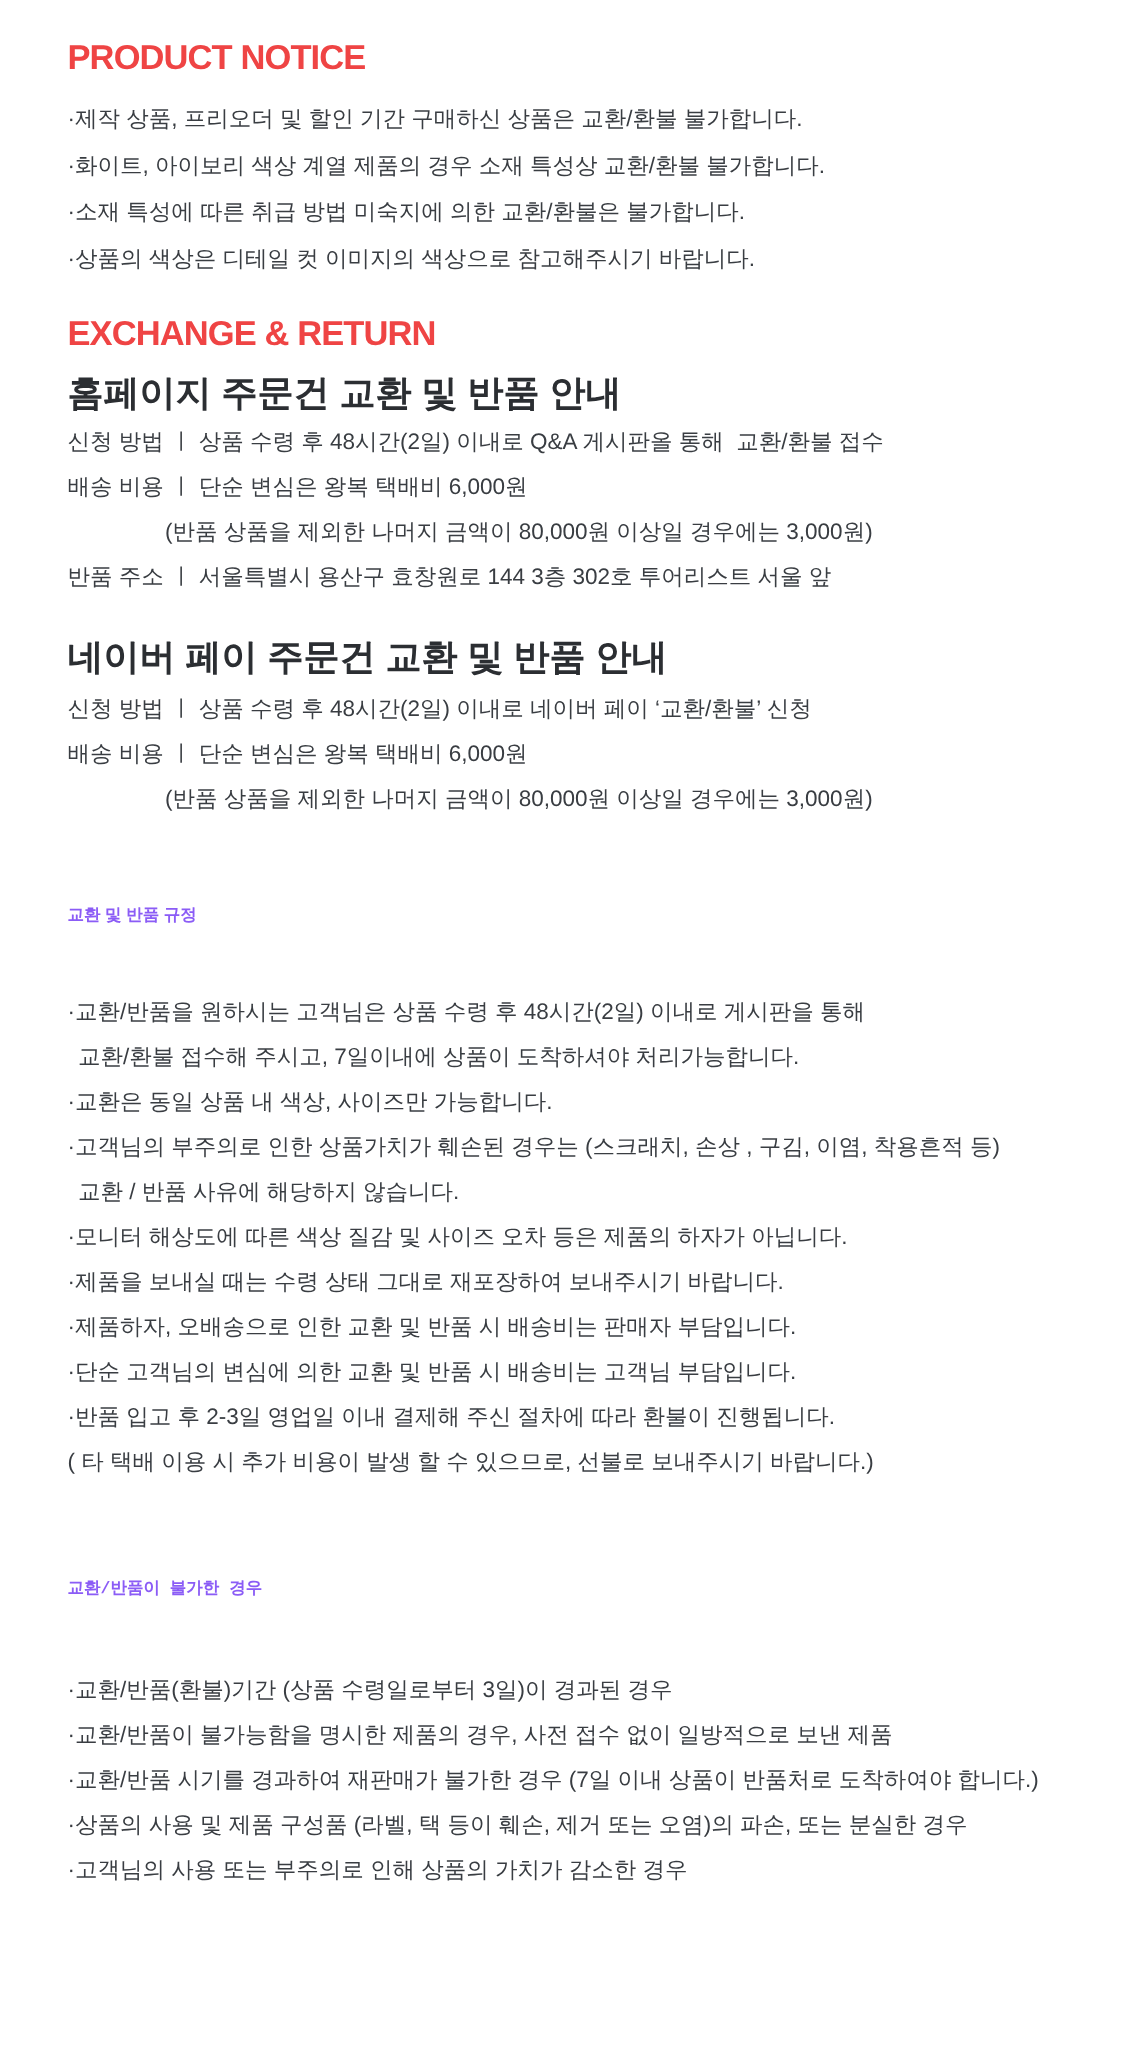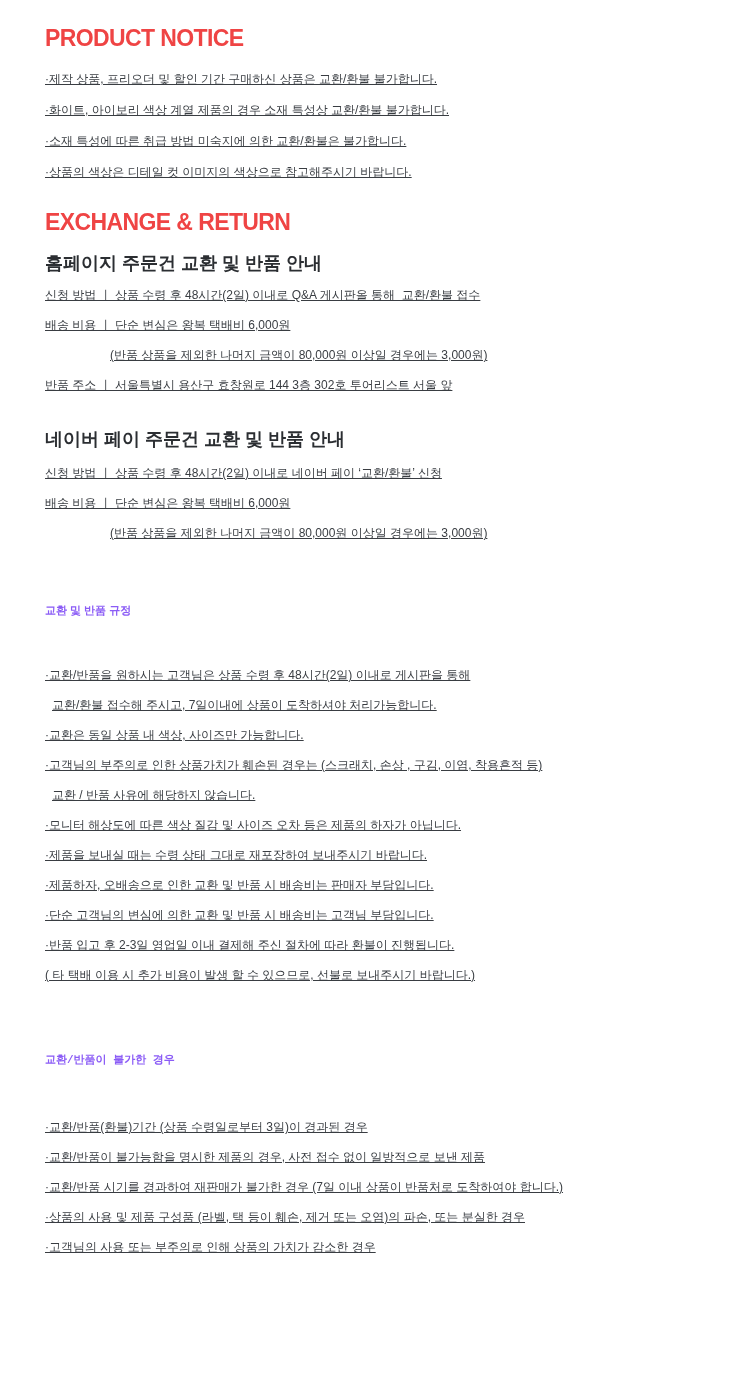--- a/index.html
+++ b/index.html
@@ -15,43 +15,42 @@
     font-size: 23px;
     font-weight: 800;
     letter-spacing: -0.6px;
     color: #ef4444;
     line-height: 24px;
     margin: 0 0 14px 0;
   }
   .title-exchange { margin-top: 22px; margin-bottom: 0; }
 
   .sub-heading {
-    font-size: 18px;
+    font-size: 24px;
     font-weight: 700;
     color: #2b2e32;
     line-height: 26px;
     margin: 16px 0 0 0;
   }
   .rule-heading {
     font-size: 11px;
     font-weight: 700;
     color: #8b5cf6;
     line-height: 24px;
     margin: 0;
   }
   .mt-naver { margin-top: 26px; }
   .mt-rules { margin-top: 50px; }
   .mt-notallowed { margin-top: 58px; font-family: Liberation Mono, monospace; }
 
   .lines { margin: 0; }
   .lines .line {
-    font-size: 12px;
+    font-size: 15px;
     line-height: 30px;
     white-space: pre-wrap;
-    text-decoration: underline;
   }
   .lh31 .line { line-height: 31px; }
 
   .mt-policy { margin-top: 4px; }
   .mt-policy2 { margin-top: 6px; }
   .mt-rulelines { margin-top: 38px; }
   .mt-restrictlines { margin-top: 40px; }
 
   .note {
     font-size: 16.5px;

